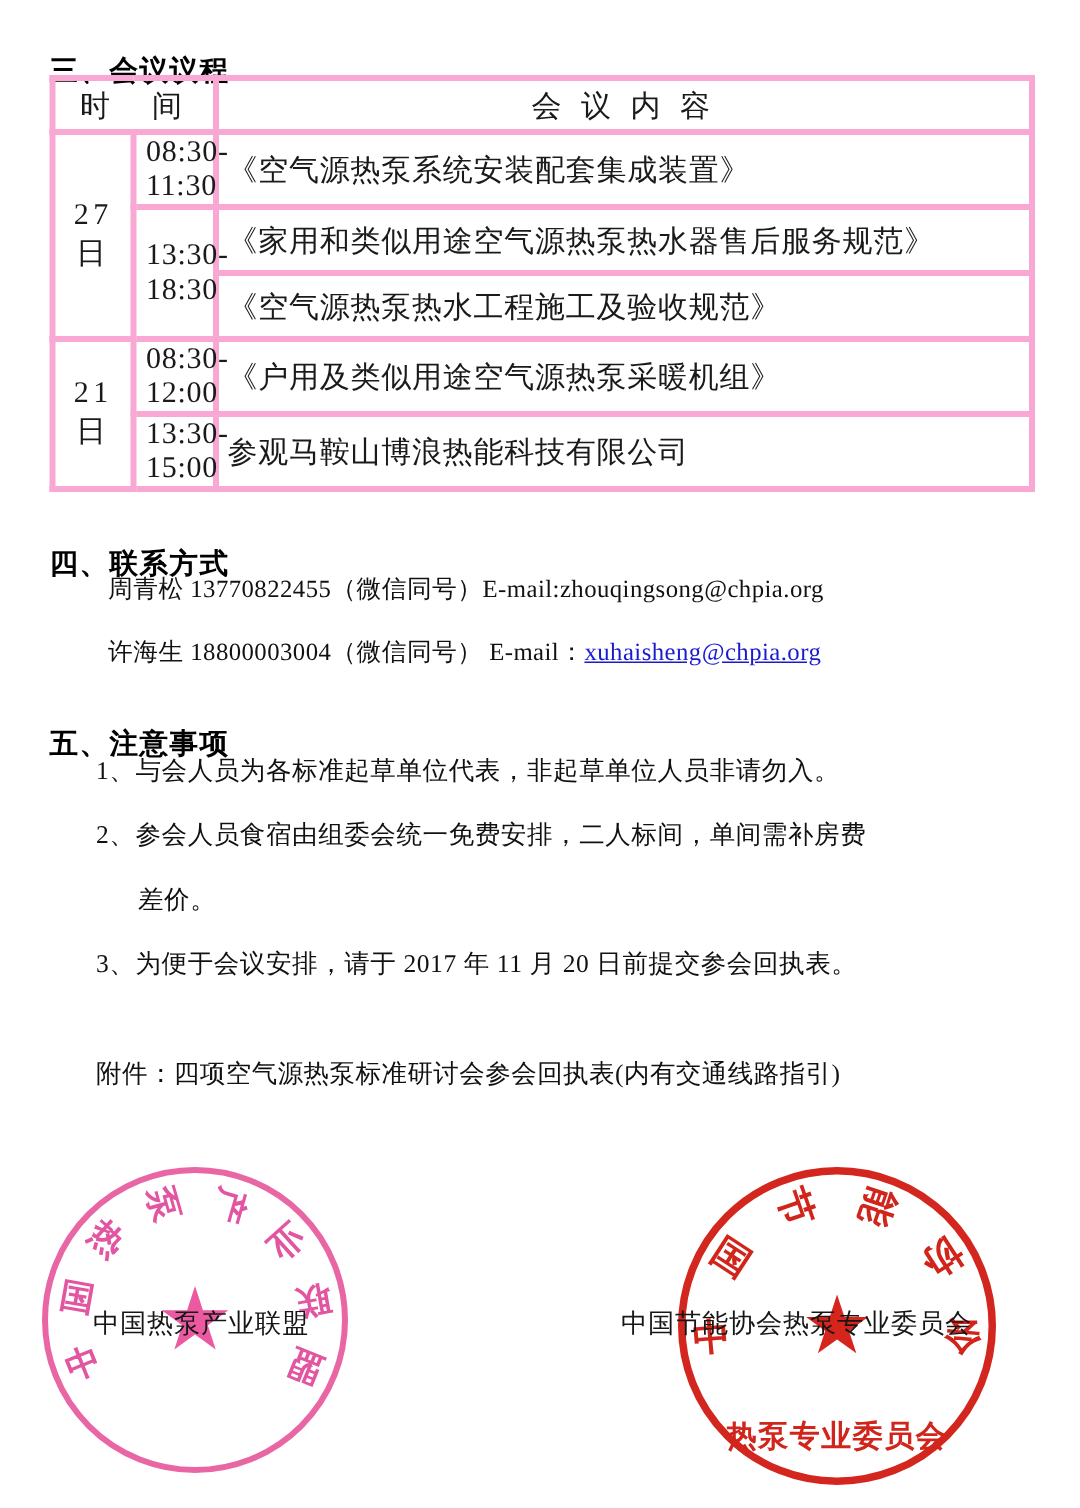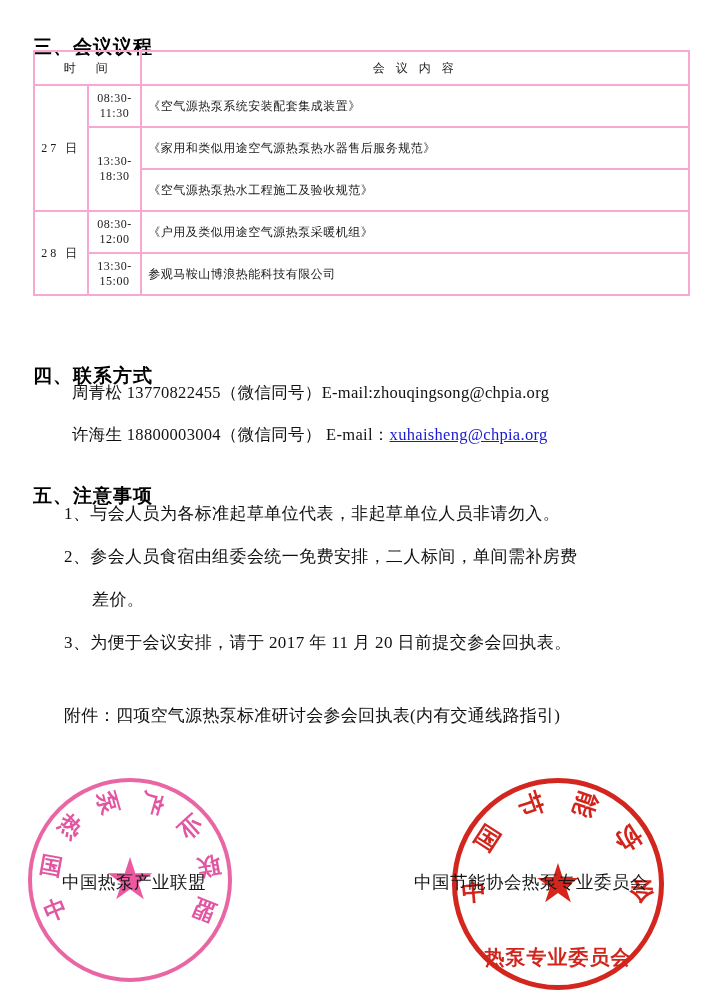--- a/index.html
+++ b/index.html
@@ -32,22 +32,22 @@
   
   #agenda-table {
     position: absolute;
     left: 33px;
     top: 50px;
     width: 657px;
     border-collapse: collapse;
     table-layout: fixed;
   }
   #agenda-table td, #agenda-table th {
-    border: 2px solid #f9a8d4;
-    font-size: 12px;
+    border: 4px solid #f9a8d4;
+    font-size: 20px;
     font-weight: normal;
     padding: 0 6px;
     vertical-align: middle;
     color: #1a1a1a;
   }
   .col-day   { width: 75px;  text-align: center; }
   .col-time  { width: 142px; text-align: center; font-family: "Liberation Serif", serif; }
   .col-topic { width: 440px; text-align: left; padding-left: 14px; }
   #agenda-table thead th {
     height: 32px;
@@ -192,21 +192,21 @@
       <td class="col-topic topic-cell">《空气源热泵系统安装配套集成装置》</td>
     </tr>
     <tr>
       <td class="col-time time-cell" rowspan="2">13:30-18:30</td>
       <td class="col-topic topic-cell">《家用和类似用途空气源热泵热水器售后服务规范》</td>
     </tr>
     <tr>
       <td class="col-topic topic-cell">《空气源热泵热水工程施工及验收规范》</td>
     </tr>
     <tr>
-      <td class="col-day day-cell" rowspan="2">28 日</td>
+      <td class="col-day day-cell" rowspan="2">21 日</td>
       <td class="col-time time-cell">08:30-12:00</td>
       <td class="col-topic topic-cell">《户用及类似用途空气源热泵采暖机组》</td>
     </tr>
     <tr>
       <td class="col-time time-cell">13:30-15:00</td>
       <td class="col-topic topic-cell">参观马鞍山博浪热能科技有限公司</td>
     </tr>
   </tbody>
 </table>
 

